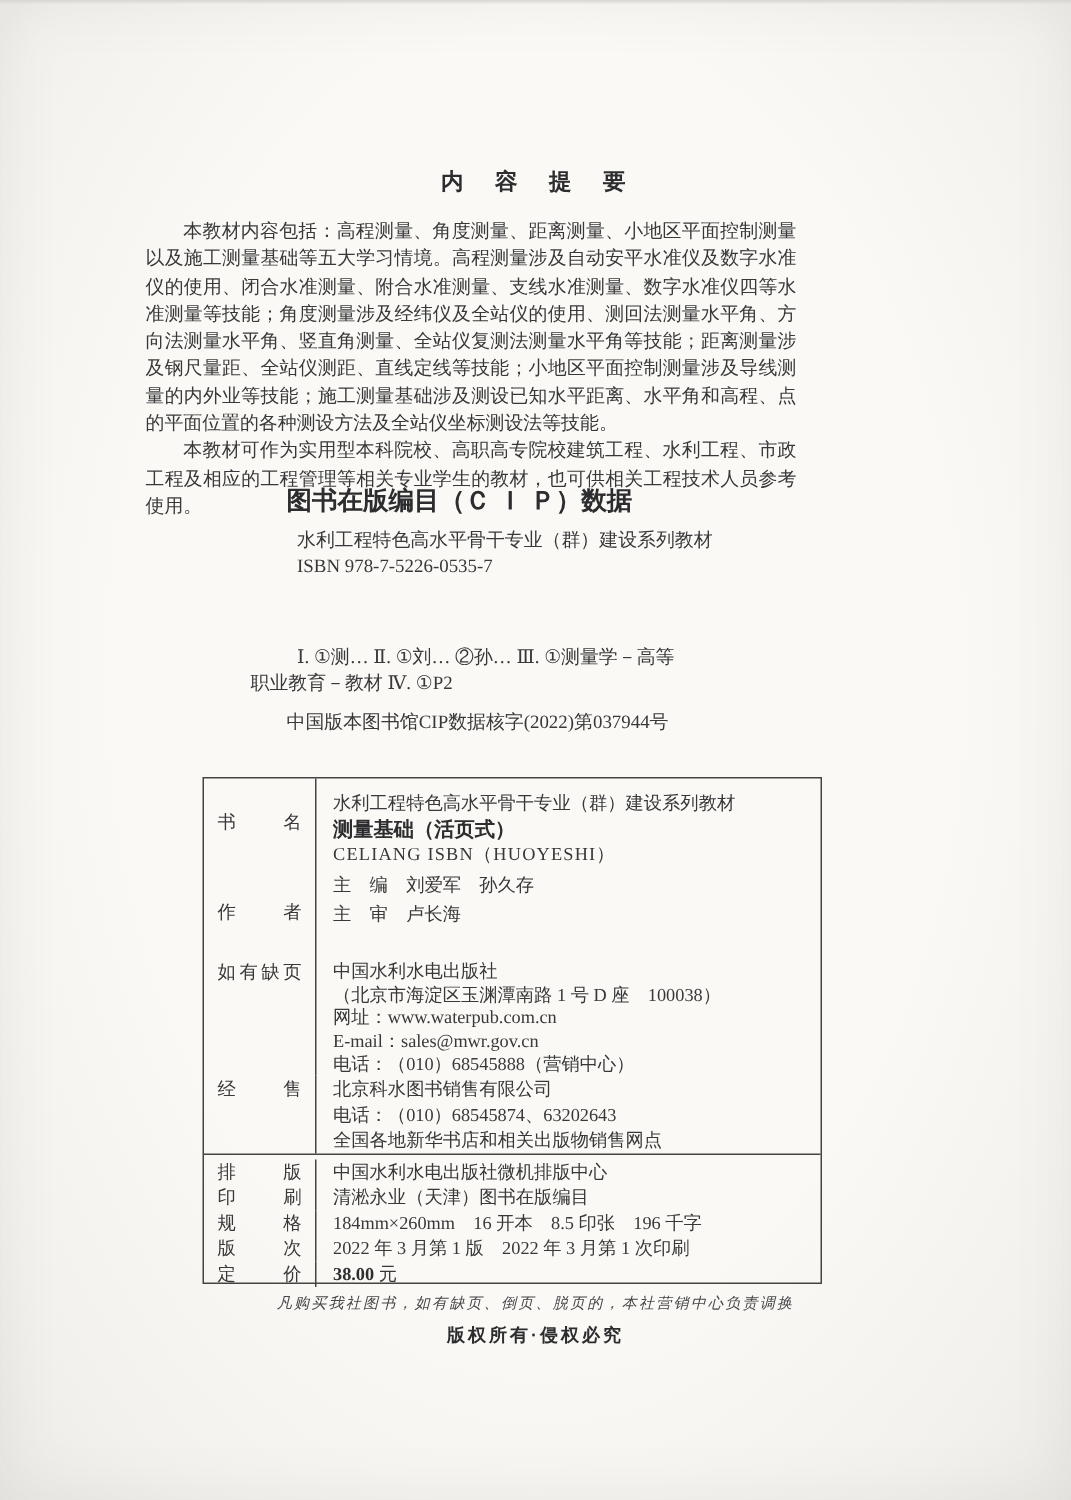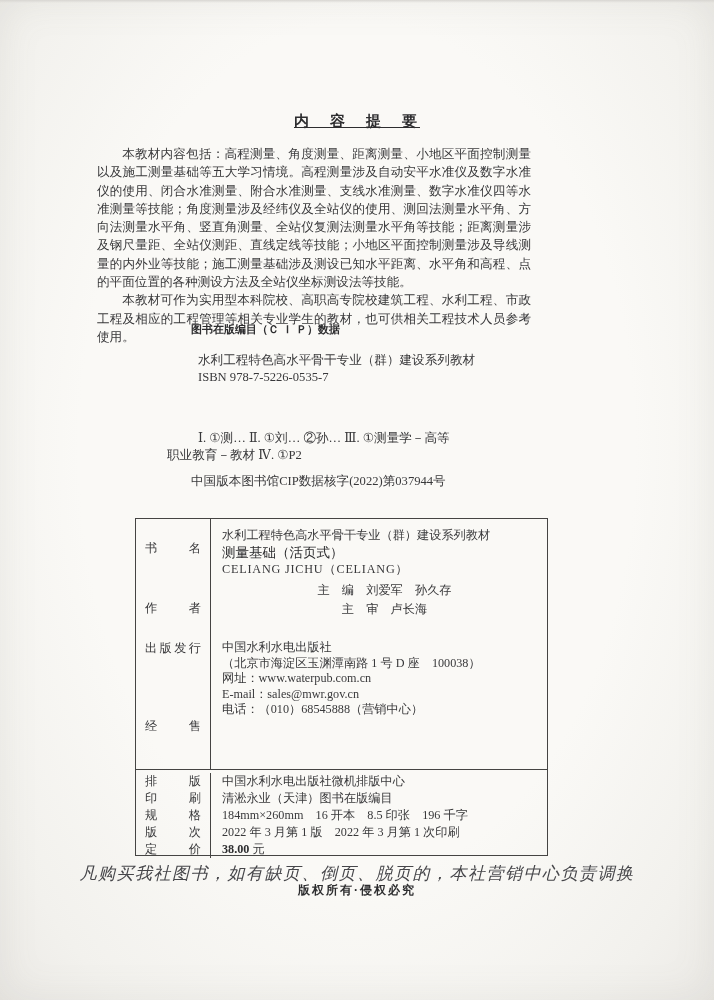--- a/index.html
+++ b/index.html
@@ -22,36 +22,35 @@
   }
   
   .summary-title{
     position:absolute;top:112px;left:0;width:100%;
     text-align:center;
     font-family:"Liberation Sans","DejaVu Sans",sans-serif;
     font-weight:bold;
     font-size:15px;
     letter-spacing:3px;
     color:#2d2d2f;
-    text-decoration:underline;
   }
   .summary-paragraphs{
     position:absolute;top:145px;left:97px;width:434px;
     font-size:12.6px;
     line-height:18.3px;
     text-align:justify;
     color:#38383a;
   }
   .summary-paragraphs p{margin:0;text-indent:2em;}
   
   .cip-header{
     position:absolute;top:322px;left:191px;
     font-family:"Liberation Sans","DejaVu Sans",sans-serif;
     font-weight:bold;
-    font-size:11px;
+    font-size:17px;
     color:#2d2d2f;
   }
   .cip-record{
     position:absolute;top:352px;left:172px;width:380px;
     font-size:12.6px;line-height:16.9px;color:#38383a;
   }
   .cip-record .ind{text-indent:26px;}
   .cip-classification{
     position:absolute;top:430px;left:167px;width:380px;
     font-size:12.6px;line-height:16.9px;color:#38383a;
@@ -82,41 +81,41 @@
     text-align-last:justify;
     -moz-text-align-last:justify;
     display:flex;flex-direction:column;justify-content:center;
   }
   .c-label span{display:block;width:100%;text-align:justify;text-align-last:justify;}
   .c-label.top{justify-content:flex-start;}
   .c-content{flex:1;padding-left:11px;box-sizing:border-box;}
   .row-title{height:59px;}
   .row-title .c-content{padding-top:8px;line-height:17px;}
   .row-authors{height:60px;}
-  .row-authors .c-content{padding-top:3px;line-height:19px;text-align:center;}
+  .row-authors .c-content{padding-top:3px;line-height:19px;}
   .row-publisher{height:79px;}
   .row-publisher .c-content{padding-top:2px;line-height:15.6px;}
   .row-publisher .c-label.top{padding-top:2px;}
   .row-dist{height:52px;justify-content:space-between;}
   .row-dist .c-content{padding-top:1px;line-height:17px;}
   .row-dist .c-label.top{padding-top:1px;}
   .book-main-title{
     font-family:"Liberation Sans","DejaVu Sans",sans-serif;
-    font-weight:normal;font-size:13.5px;color:#2d2d2f;
+    font-weight:bold;font-size:13.5px;color:#2d2d2f;
   }
   .book-pinyin{letter-spacing:0.8px;}
   .section-bottom .c-row{align-items:flex-start;min-height:17px;}
   .section-bottom .c-label{align-self:stretch;}
   .price-amount{font-weight:bold;color:#2d2d2f;}
   
   .footer-notice{
     position:absolute;top:862px;left:0;width:100%;
     text-align:center;
     font-style:italic;
-    font-size:17px;
+    font-size:10px;
     letter-spacing:1.5px;
     color:#46464a;
   }
   .footer-copyright{
     position:absolute;top:882px;left:0;width:100%;
     text-align:center;
     font-family:"Liberation Sans","DejaVu Sans",sans-serif;
     font-weight:bold;
     font-size:12px;
     letter-spacing:2px;
@@ -153,51 +152,56 @@
   <div class="colophon">
     <div class="section-top">
 
       <div class="c-row row-title">
         <div class="c-label">
           <span>书名</span>
         </div>
         <div class="c-content">
           <div>水利工程特色高水平骨干专业（群）建设系列教材</div>
           <div class="book-main-title">测量基础（活页式）</div>
-          <div class="book-pinyin">CELIANG JICHU（CELIANG）</div>
+          <div class="book-pinyin">CELIANG ISBN（HUOYESHI）</div>
         </div>
       </div>
 
       <div class="c-row row-authors">
         <div class="c-label">
           <span>作者</span>
         </div>
         <div class="c-content">
           <div>主　编　刘爱军　孙久存</div>
           <div>主　审　卢长海</div>
         </div>
       </div>
 
       <div class="c-row row-publisher">
         <div class="c-label top">
-          <span>出版发行</span>
+          <span>如有缺页</span>
         </div>
         <div class="c-content">
           <div>中国水利水电出版社</div>
           <div>（北京市海淀区玉渊潭南路 1 号 D 座　100038）</div>
           <div>网址：www.waterpub.com.cn</div>
           <div>E-mail：sales@mwr.gov.cn</div>
           <div>电话：（010）68545888（营销中心）</div>
         </div>
       </div>
 
       <div class="c-row row-dist">
         <div class="c-label top">
           <span>经售</span>
         </div>
+        <div class="c-content">
+          <div>北京科水图书销售有限公司</div>
+          <div>电话：（010）68545874、63202643</div>
+          <div>全国各地新华书店和相关出版物销售网点</div>
+        </div>
       </div>
 
     </div>
 
     <div class="section-bottom">
 
       <div class="c-row">
         <div class="c-label">
           <span>排版</span>
         </div>

